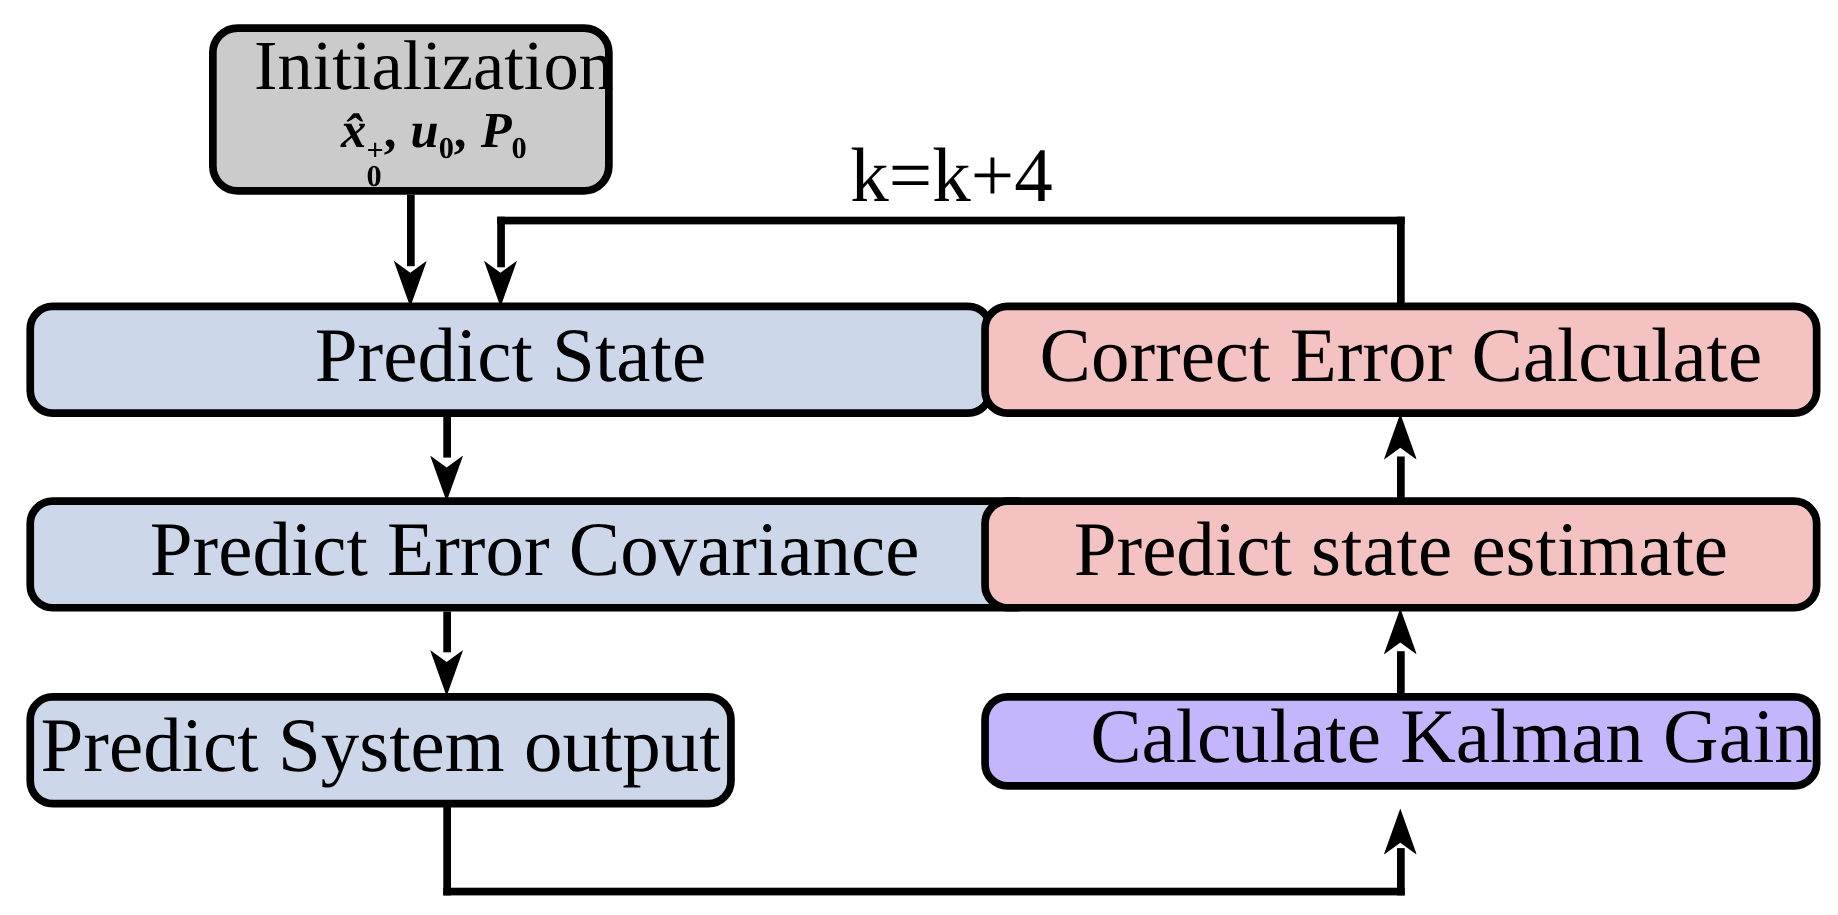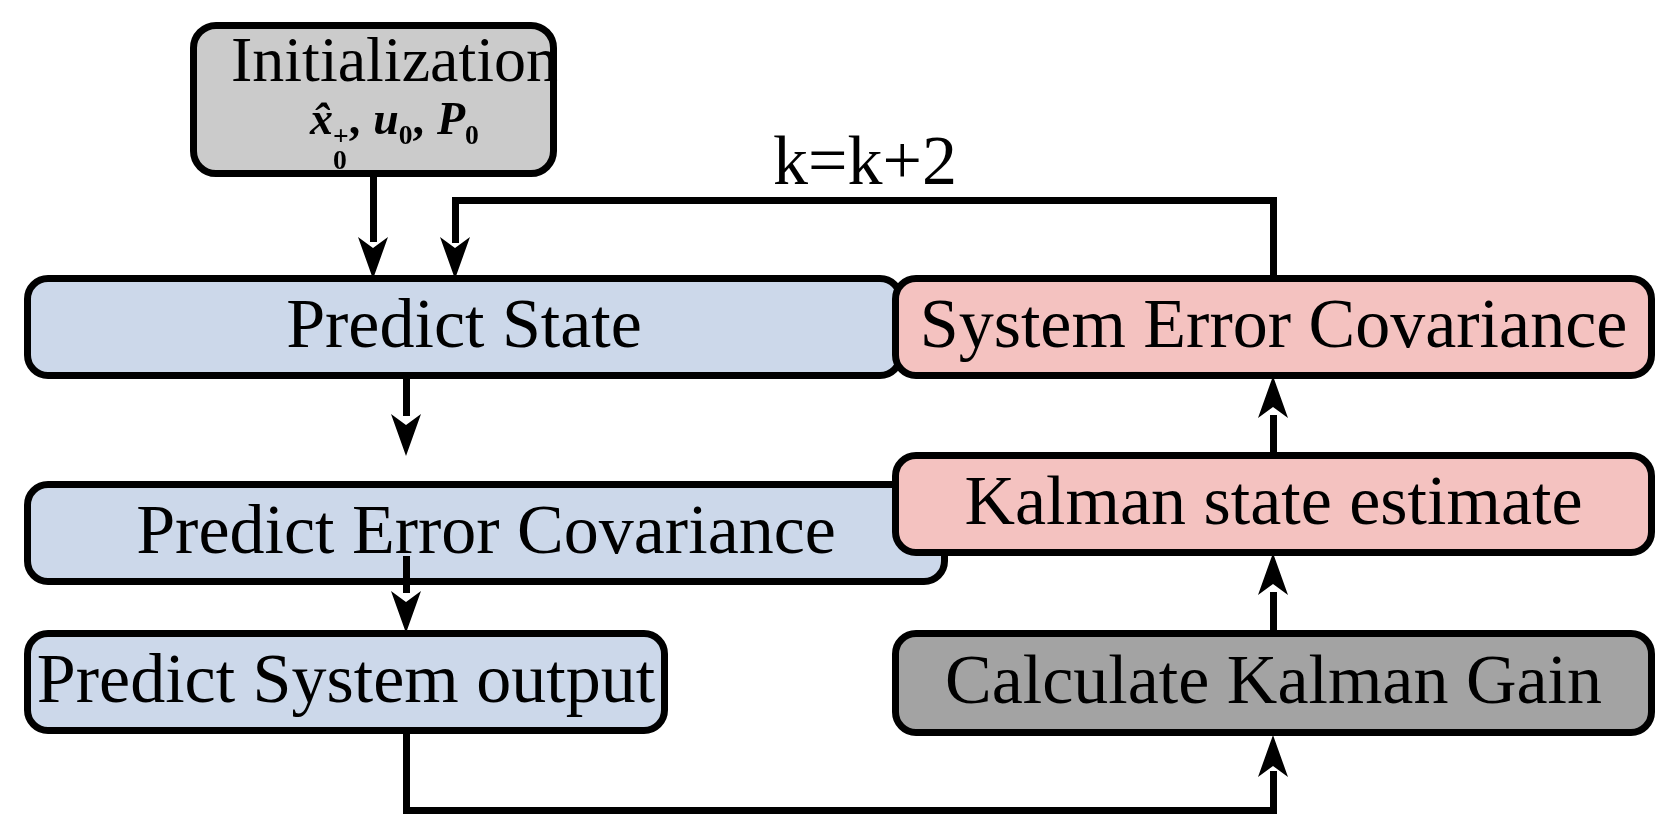--- a/index.html
+++ b/index.html
@@ -51,38 +51,38 @@
       <span class="mvar">x̂</span><span class="msubsup">
           <span>+</span>
           <span>0</span>
         </span><span class="msep">,</span><span class="mvar">u</span><span class="msub">0</span><span class="msep">,</span><span class="mvar">P</span><span class="msub">0</span>
     </div>
   </div>
 
   <div class="box" style="left: 24px; top: 275px; width: 880px; height: 104px; background: rgb(204, 216, 234);">
     <span class="box-label">Predict State</span>
   </div>
-  <div class="box" style="left: 24px; top: 452px; width: 924px; height: 104px; background: rgb(204, 216, 234); margin-top: 29px;">
+  <div class="box" style="left: 24px; top: 452px; width: 924px; height: 104px; background: rgb(204, 216, 234);">
     <span class="box-label">Predict Error Covariance</span>
   </div>
   <div class="box" style="left: 24px; top: 630px; width: 644px; height: 104px; background: rgb(204, 216, 234);">
     <span class="box-label">Predict System output</span>
   </div>
 
   <div class="box" style="left: 892px; top: 275px; width: 763px; height: 104px; background: rgb(244, 194, 192);">
-    <span class="box-label">System Error Covariance</span>
+    <span class="box-label">Correct Error Calculate</span>
   </div>
   <div class="box" style="left: 892px; top: 452px; width: 763px; height: 104px; background: rgb(244, 194, 192);">
-    <span class="box-label">Kalman state estimate</span>
+    <span class="box-label">Predict state estimate</span>
   </div>
-  <div class="box" style="left: 892px; top: 630px; width: 763px; height: 106px; background: #a3a3a3;">
+  <div class="box" style="left: 892px; top: 630px; width: 763px; height: 88px; background: #c4b5fd; justify-content: flex-end;">
     <span class="box-label">Calculate Kalman Gain</span>
   </div>
 
-  <div class="loop-label" style="left:760px; top:126px; width:210px;">k=k+2</div>
+  <div class="loop-label" style="left:760px; top:126px; width:210px;">k=k+4</div>
 
   <div class="line" style="left: 369.5px; top: 177px; width: 7px; height: 65px; background: rgb(0, 0, 0);"></div>
   <div class="arr arr-down" style="left: 358px; top: 237px; background: rgb(0, 0, 0);"></div>
 
   <div class="line" style="left: 1269.5px; top: 196.5px; width: 7px; height: 82px; background: rgb(0, 0, 0);"></div>
   <div class="line" style="left: 451.5px; top: 196.5px; width: 825px; height: 7px; background: rgb(0, 0, 0);"></div>
   <div class="line" style="left: 451.5px; top: 196.5px; width: 7px; height: 46px; background: rgb(0, 0, 0);"></div>
   <div class="arr arr-down" style="left: 440px; top: 237px; background: rgb(0, 0, 0);"></div>
 
   <div class="line" style="left: 402.5px; top: 379px; width: 7px; height: 37px; background: rgb(0, 0, 0);"></div>

